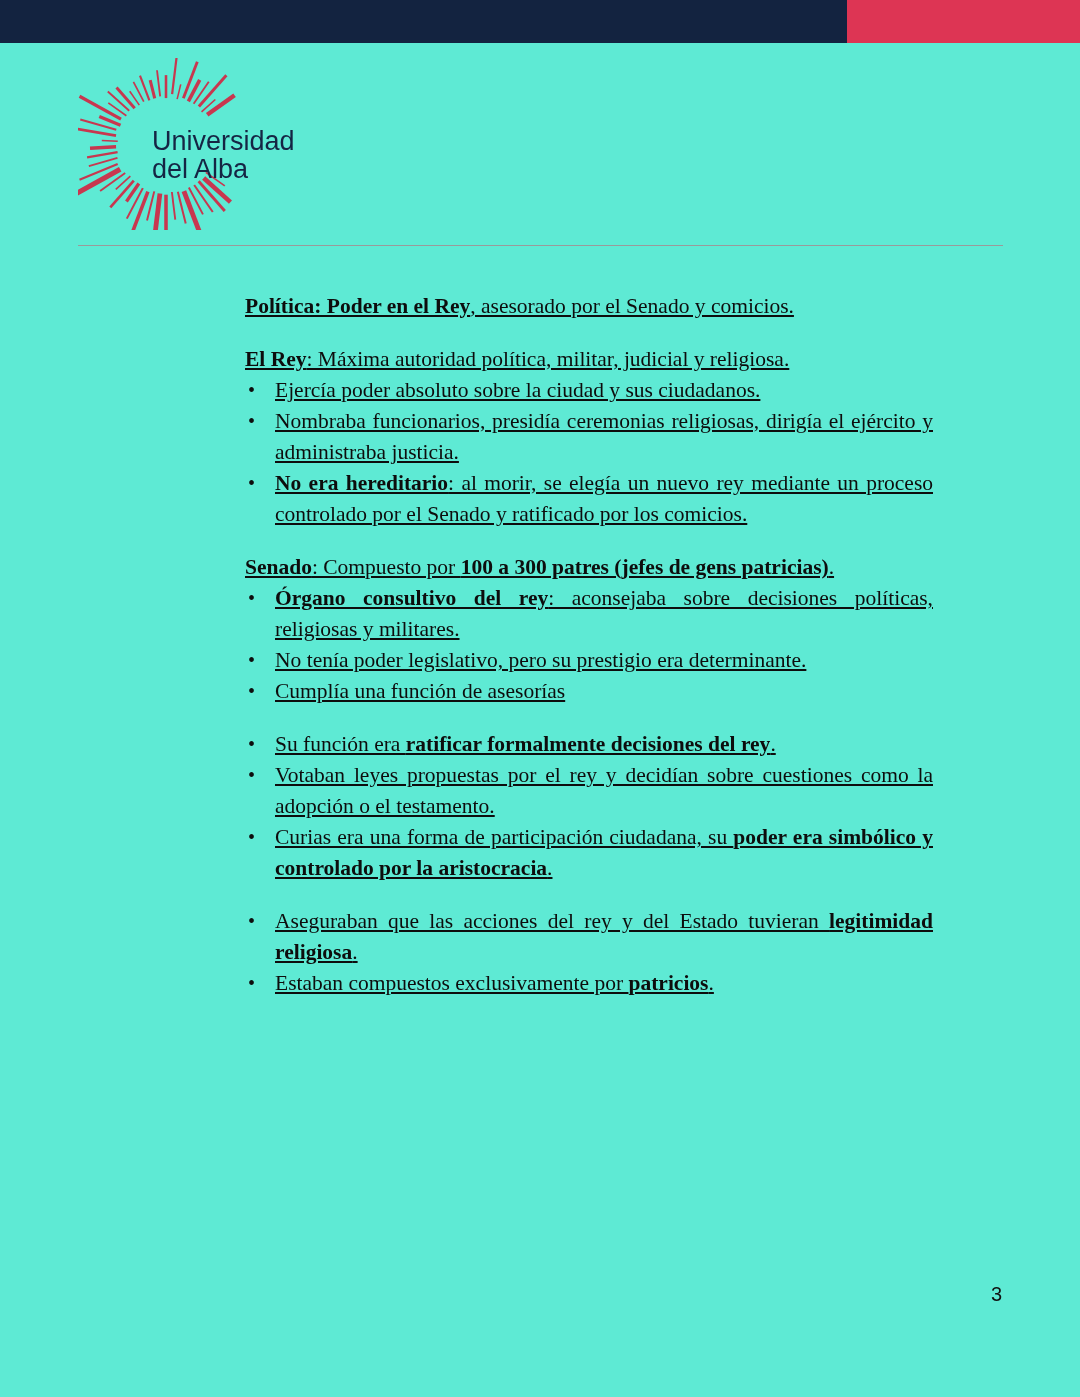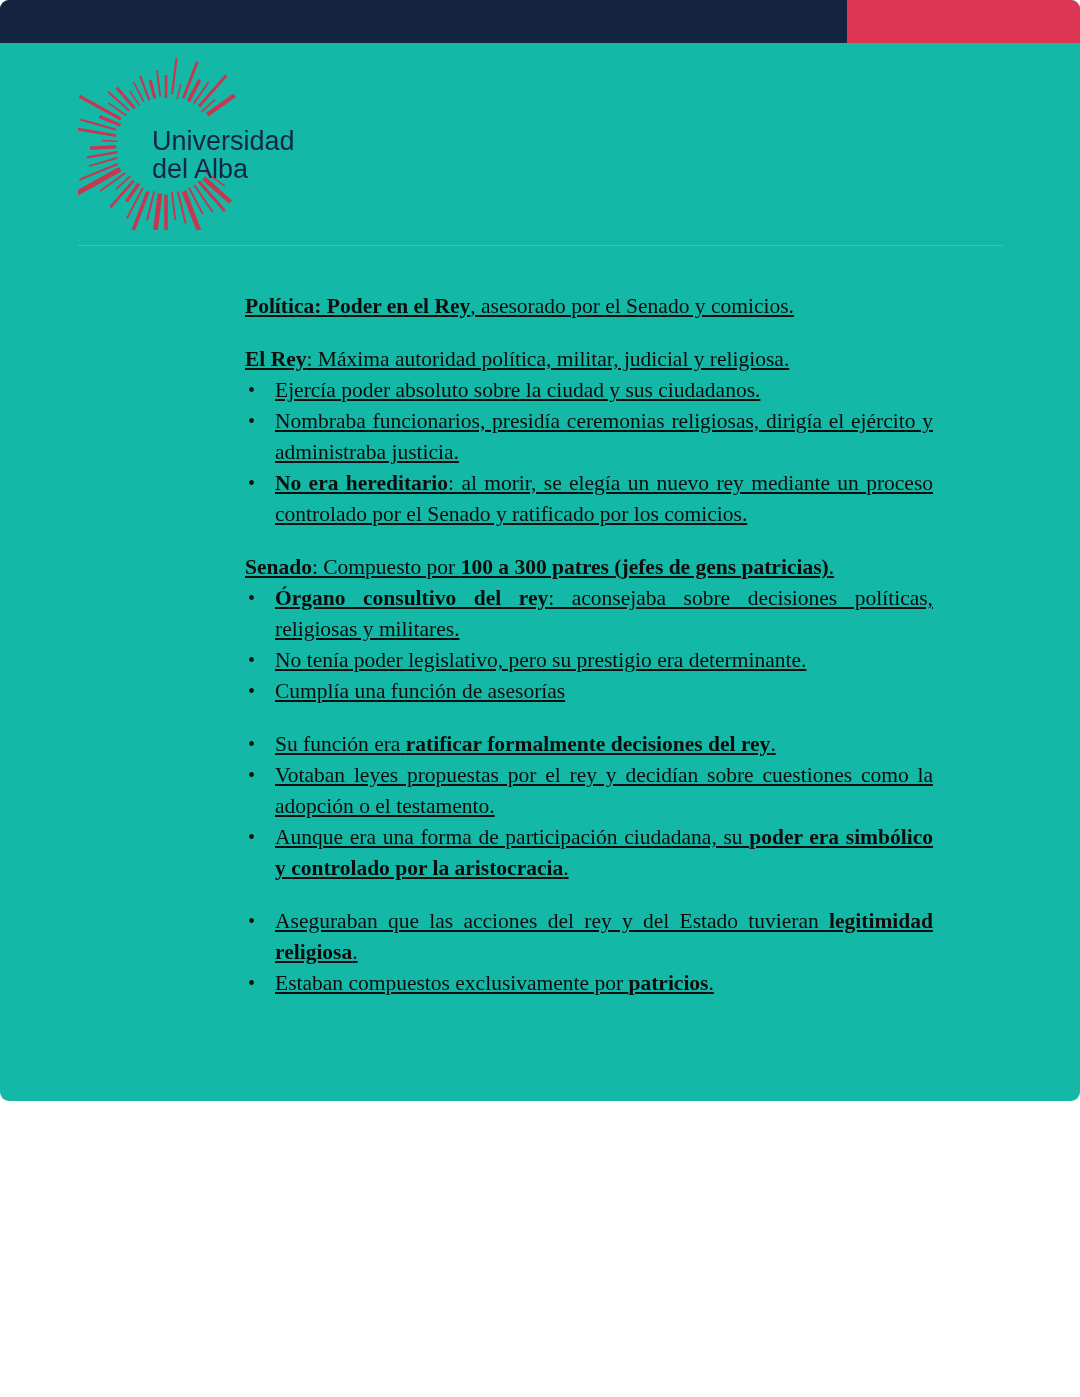--- a/index.html
+++ b/index.html
@@ -4,25 +4,24 @@
 <title>Documento</title>
 <style>
   html, body {
     margin: 0;
     padding: 0;
     background: #ffffff;
   }
   .page {
     position: relative;
     width: 1080px;
-    height: 1101px;
-    background: #14b8a6;
+    height: 1397px;
+    background: #5eead4;
     overflow: hidden;
     font-family: "Liberation Serif", "DejaVu Serif", serif;
-    border-radius: 9px;
   }
 
   
   .topbar {
     position: absolute;
     top: 0; left: 0;
     width: 1080px;
     height: 43px;
     display: flex;
   }
@@ -208,21 +207,21 @@
         <li><b>Órgano consultivo del rey</b><span>: aconsejaba sobre decisiones políticas, religiosas y militares.</span></li>
         <li class="nojust"><span>No tenía poder legislativo, pero su prestigio era determinante.</span></li>
         <li class="nojust"><span>Cumplía una función de asesorías</span></li>
       </ul>
     </div>
 
     <div class="section">
       <ul class="bullets">
         <li class="nojust"><span>Su función era </span><b>ratificar formalmente decisiones del rey</b><span>.</span></li>
         <li><span>Votaban leyes propuestas por el rey y decidían sobre cuestiones como la adopción o el testamento.</span></li>
-        <li><span>Aunque era una forma de participación ciudadana, su </span><b>poder era simbólico y controlado por la aristocracia</b><span>.</span></li>
+        <li><span>Curias era una forma de participación ciudadana, su </span><b>poder era simbólico y controlado por la aristocracia</b><span>.</span></li>
       </ul>
     </div>
 
     <div class="section">
       <ul class="bullets">
         <li><span>Aseguraban que las acciones del rey y del Estado tuvieran </span><b>legitimidad religiosa</b><span>.</span></li>
         <li class="nojust"><span>Estaban compuestos exclusivamente por </span><b>patricios</b><span>.</span></li>
       </ul>
     </div>
 

